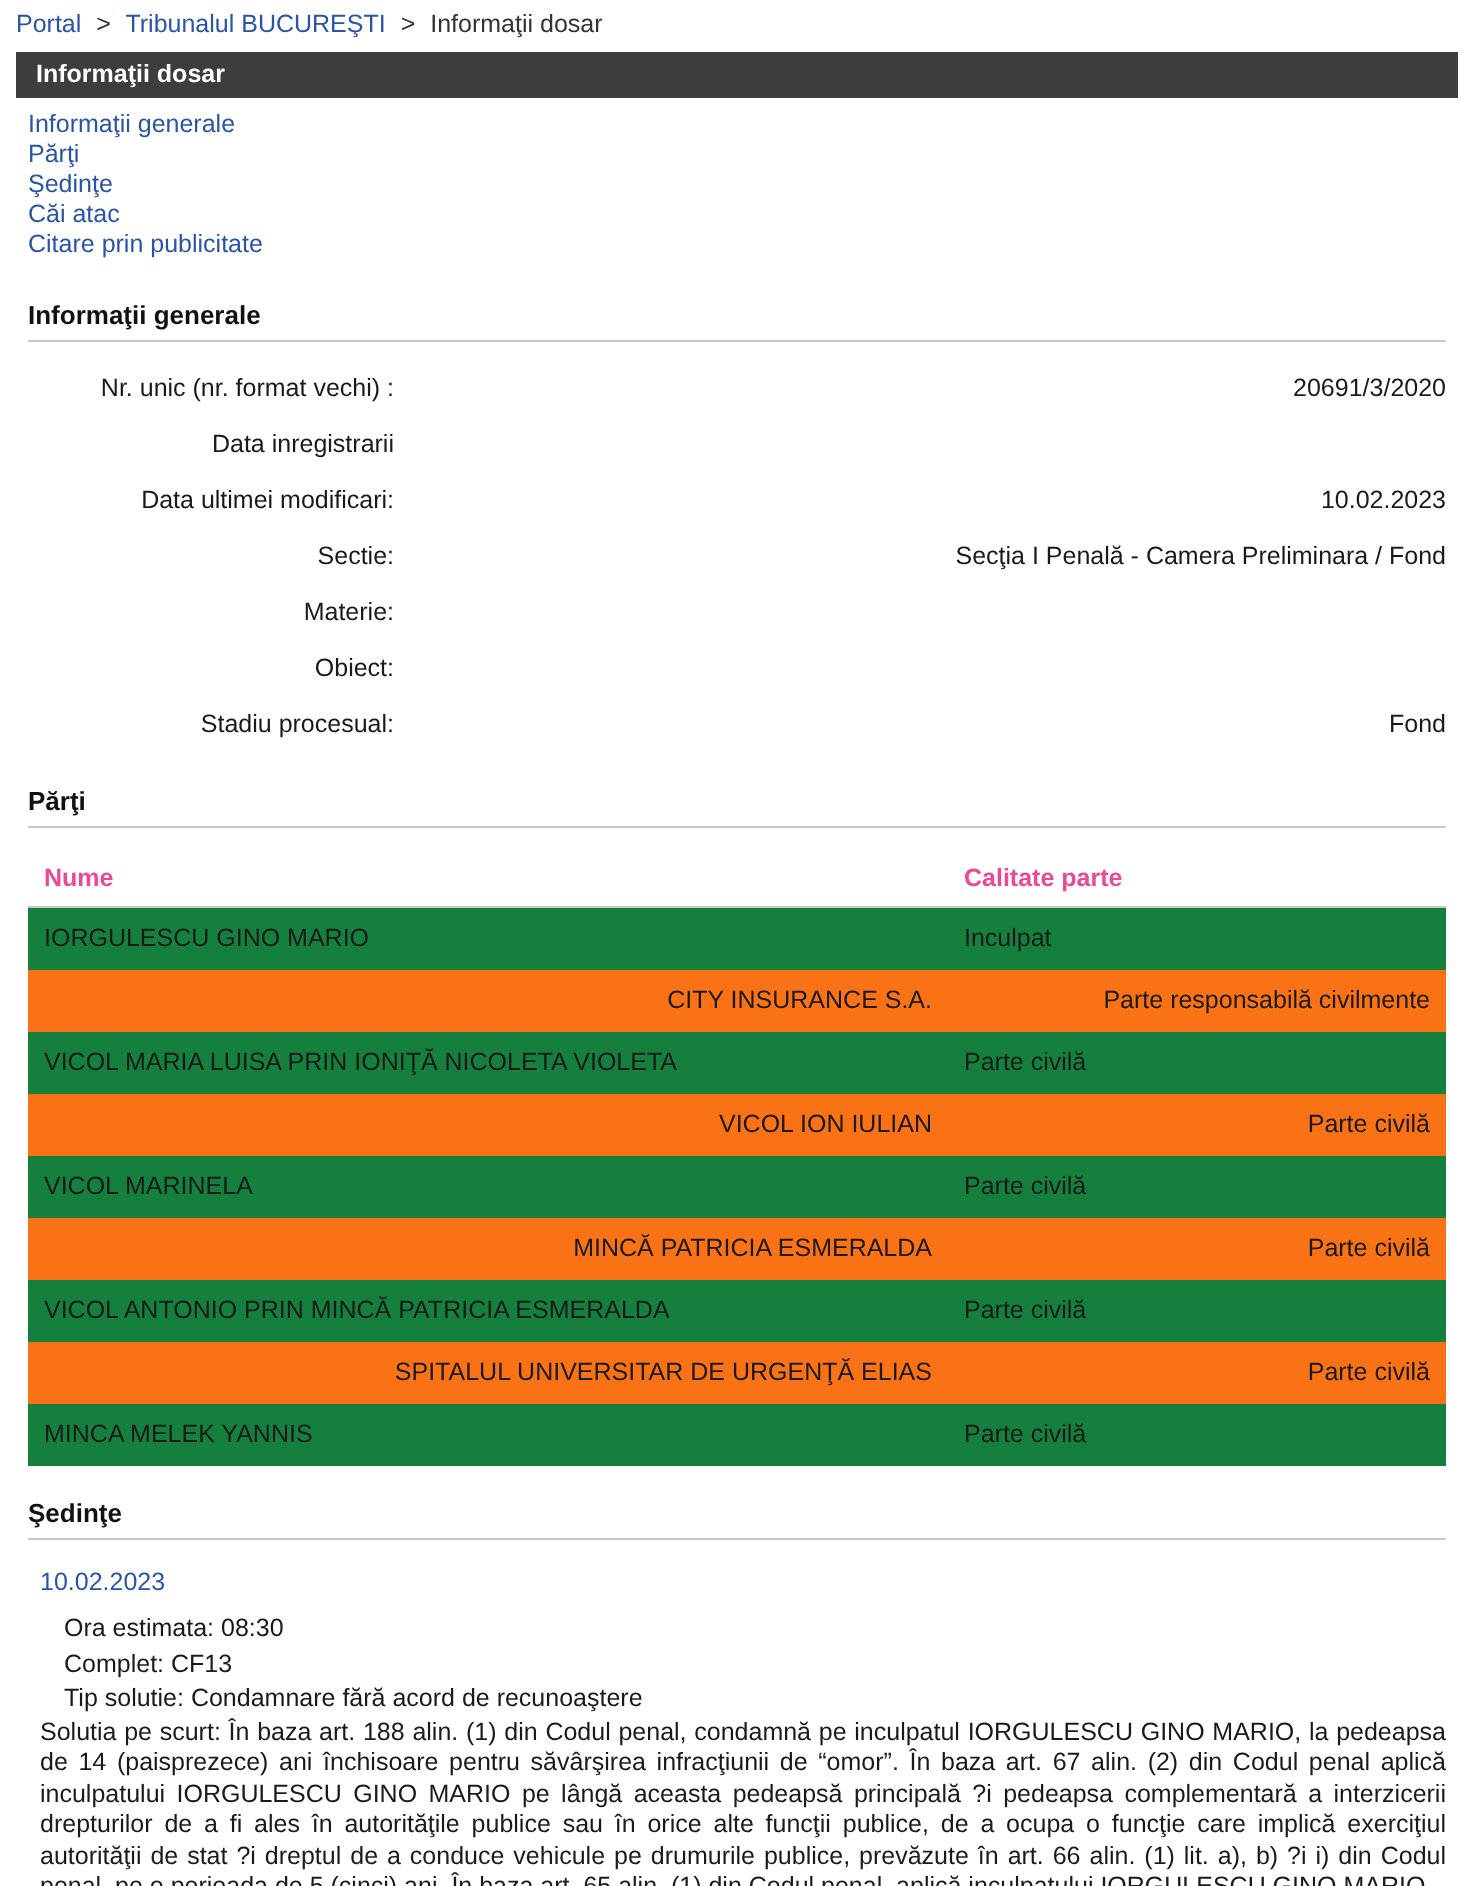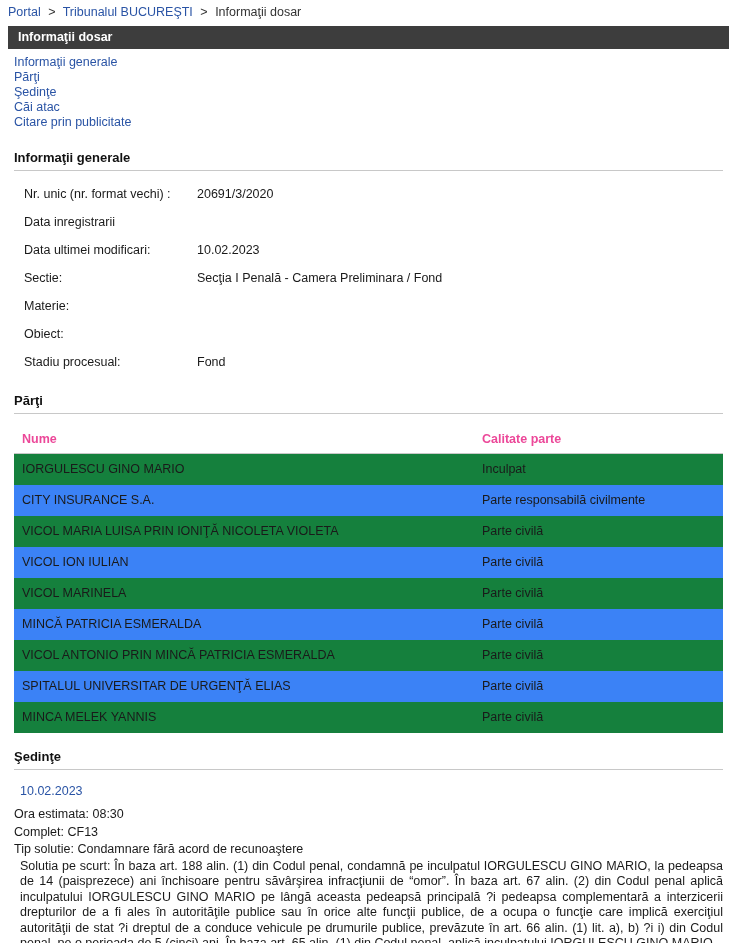--- a/index.html
+++ b/index.html
@@ -59,20 +59,21 @@
   }
   .field-list {
     margin: 10px 0 0 0;
     padding: 0 14px;
   }
   .field-row {
     display: flex;
     font-size: 12.5px;
     padding: 5px 0 6px 0;
     line-height: 17px;
+    text-align: right;
   }
   .field-label {
     width: 183px;
     flex: 0 0 183px;
     color: #1a1a1a;
     padding-left: 10px;
   }
   .field-value {
     flex: 1 1 auto;
     color: #1a1a1a;
@@ -92,34 +93,34 @@
     border-bottom: 1px solid #c8c8c8;
     color: #ec4899;
   }
   table.parties th.col-name { width: 460px; }
   table.parties td {
     padding: 8px 8px 9px 8px;
     color: #1a1a1a;
     border: none;
   }
   table.parties tr.odd td { background: #15803d; }
-  table.parties tr.even td { background: #3b82f6; }
+  table.parties tr.even td { background: #f97316; text-align: right; }
 
   .hearing {
     padding: 0 14px;
   }
   .hearing-date {
     color: #2a54a5;
     font-size: 12.5px;
     margin: 14px 0 8px 6px;
   }
   .hearing-lines {
     font-size: 12.5px;
     line-height: 15.5px;
-    margin-left: 0;
+    margin-left: 18px;
   }
   .hearing-lines div { padding: 1px 0; }
   .hearing-para {
     font-size: 12.5px;
     line-height: 15.5px;
     margin: 0 0 0 6px;
     text-align: justify;
   }
 </style>
 </head>

